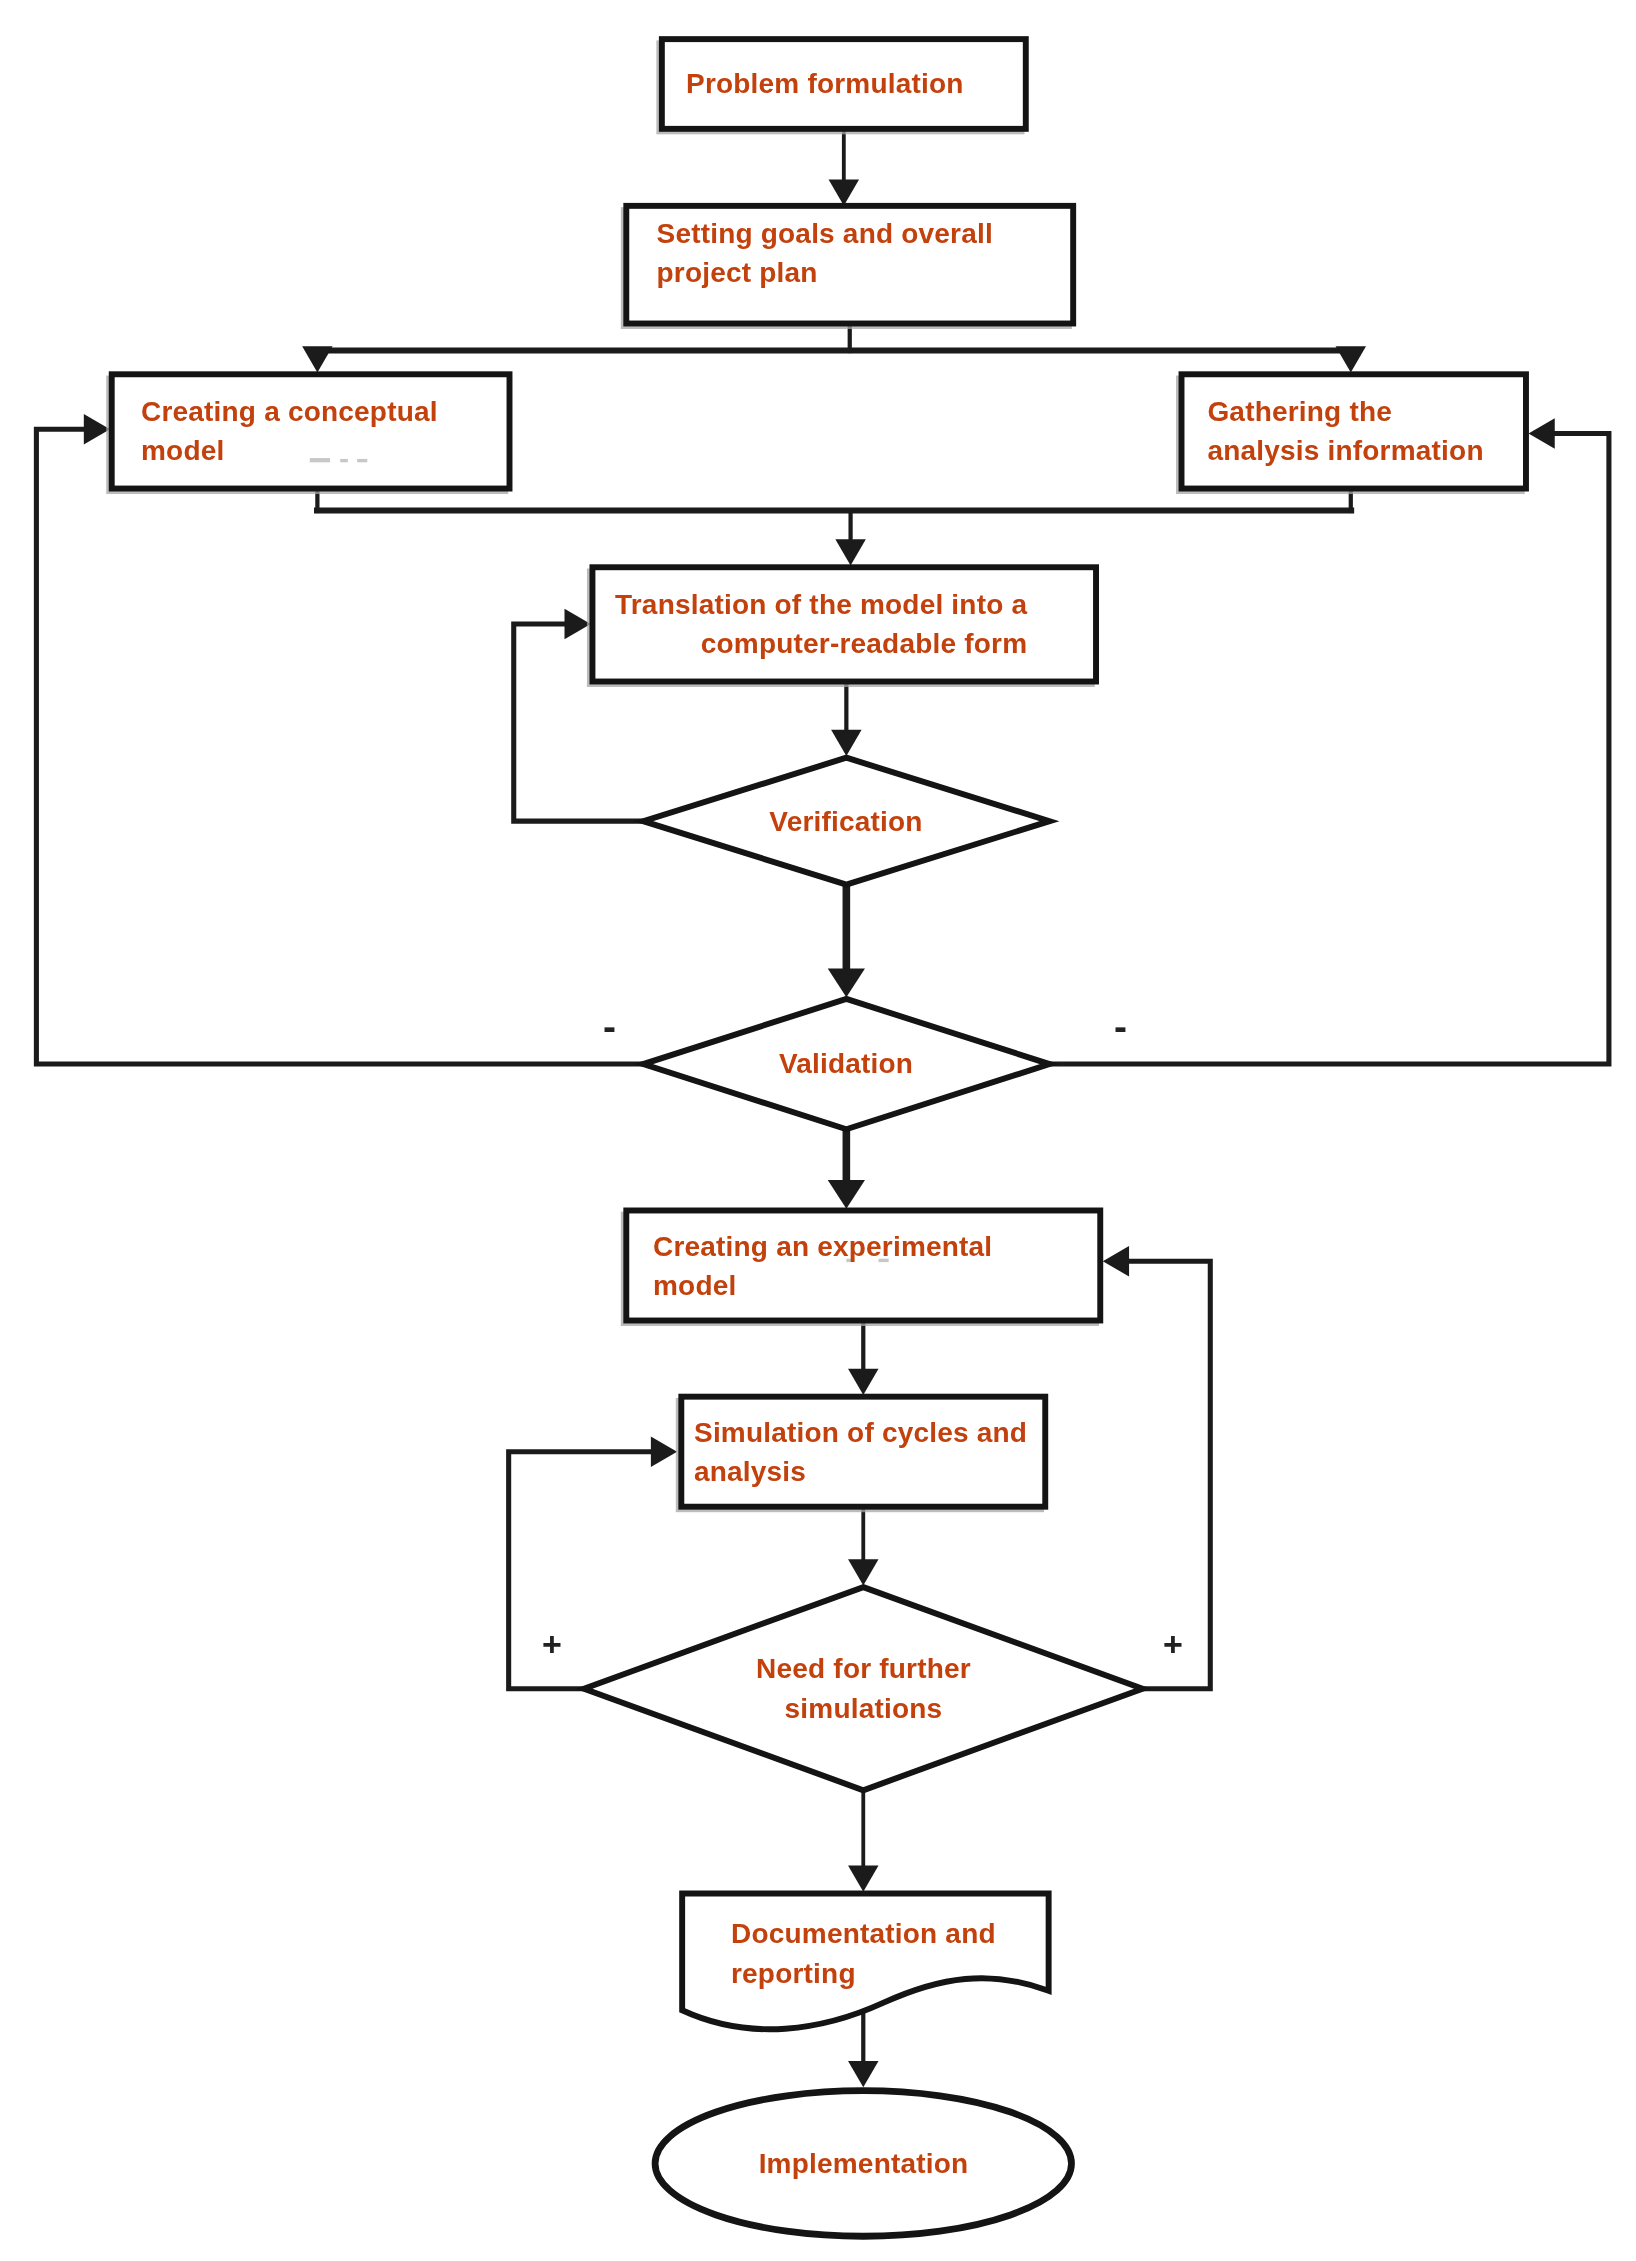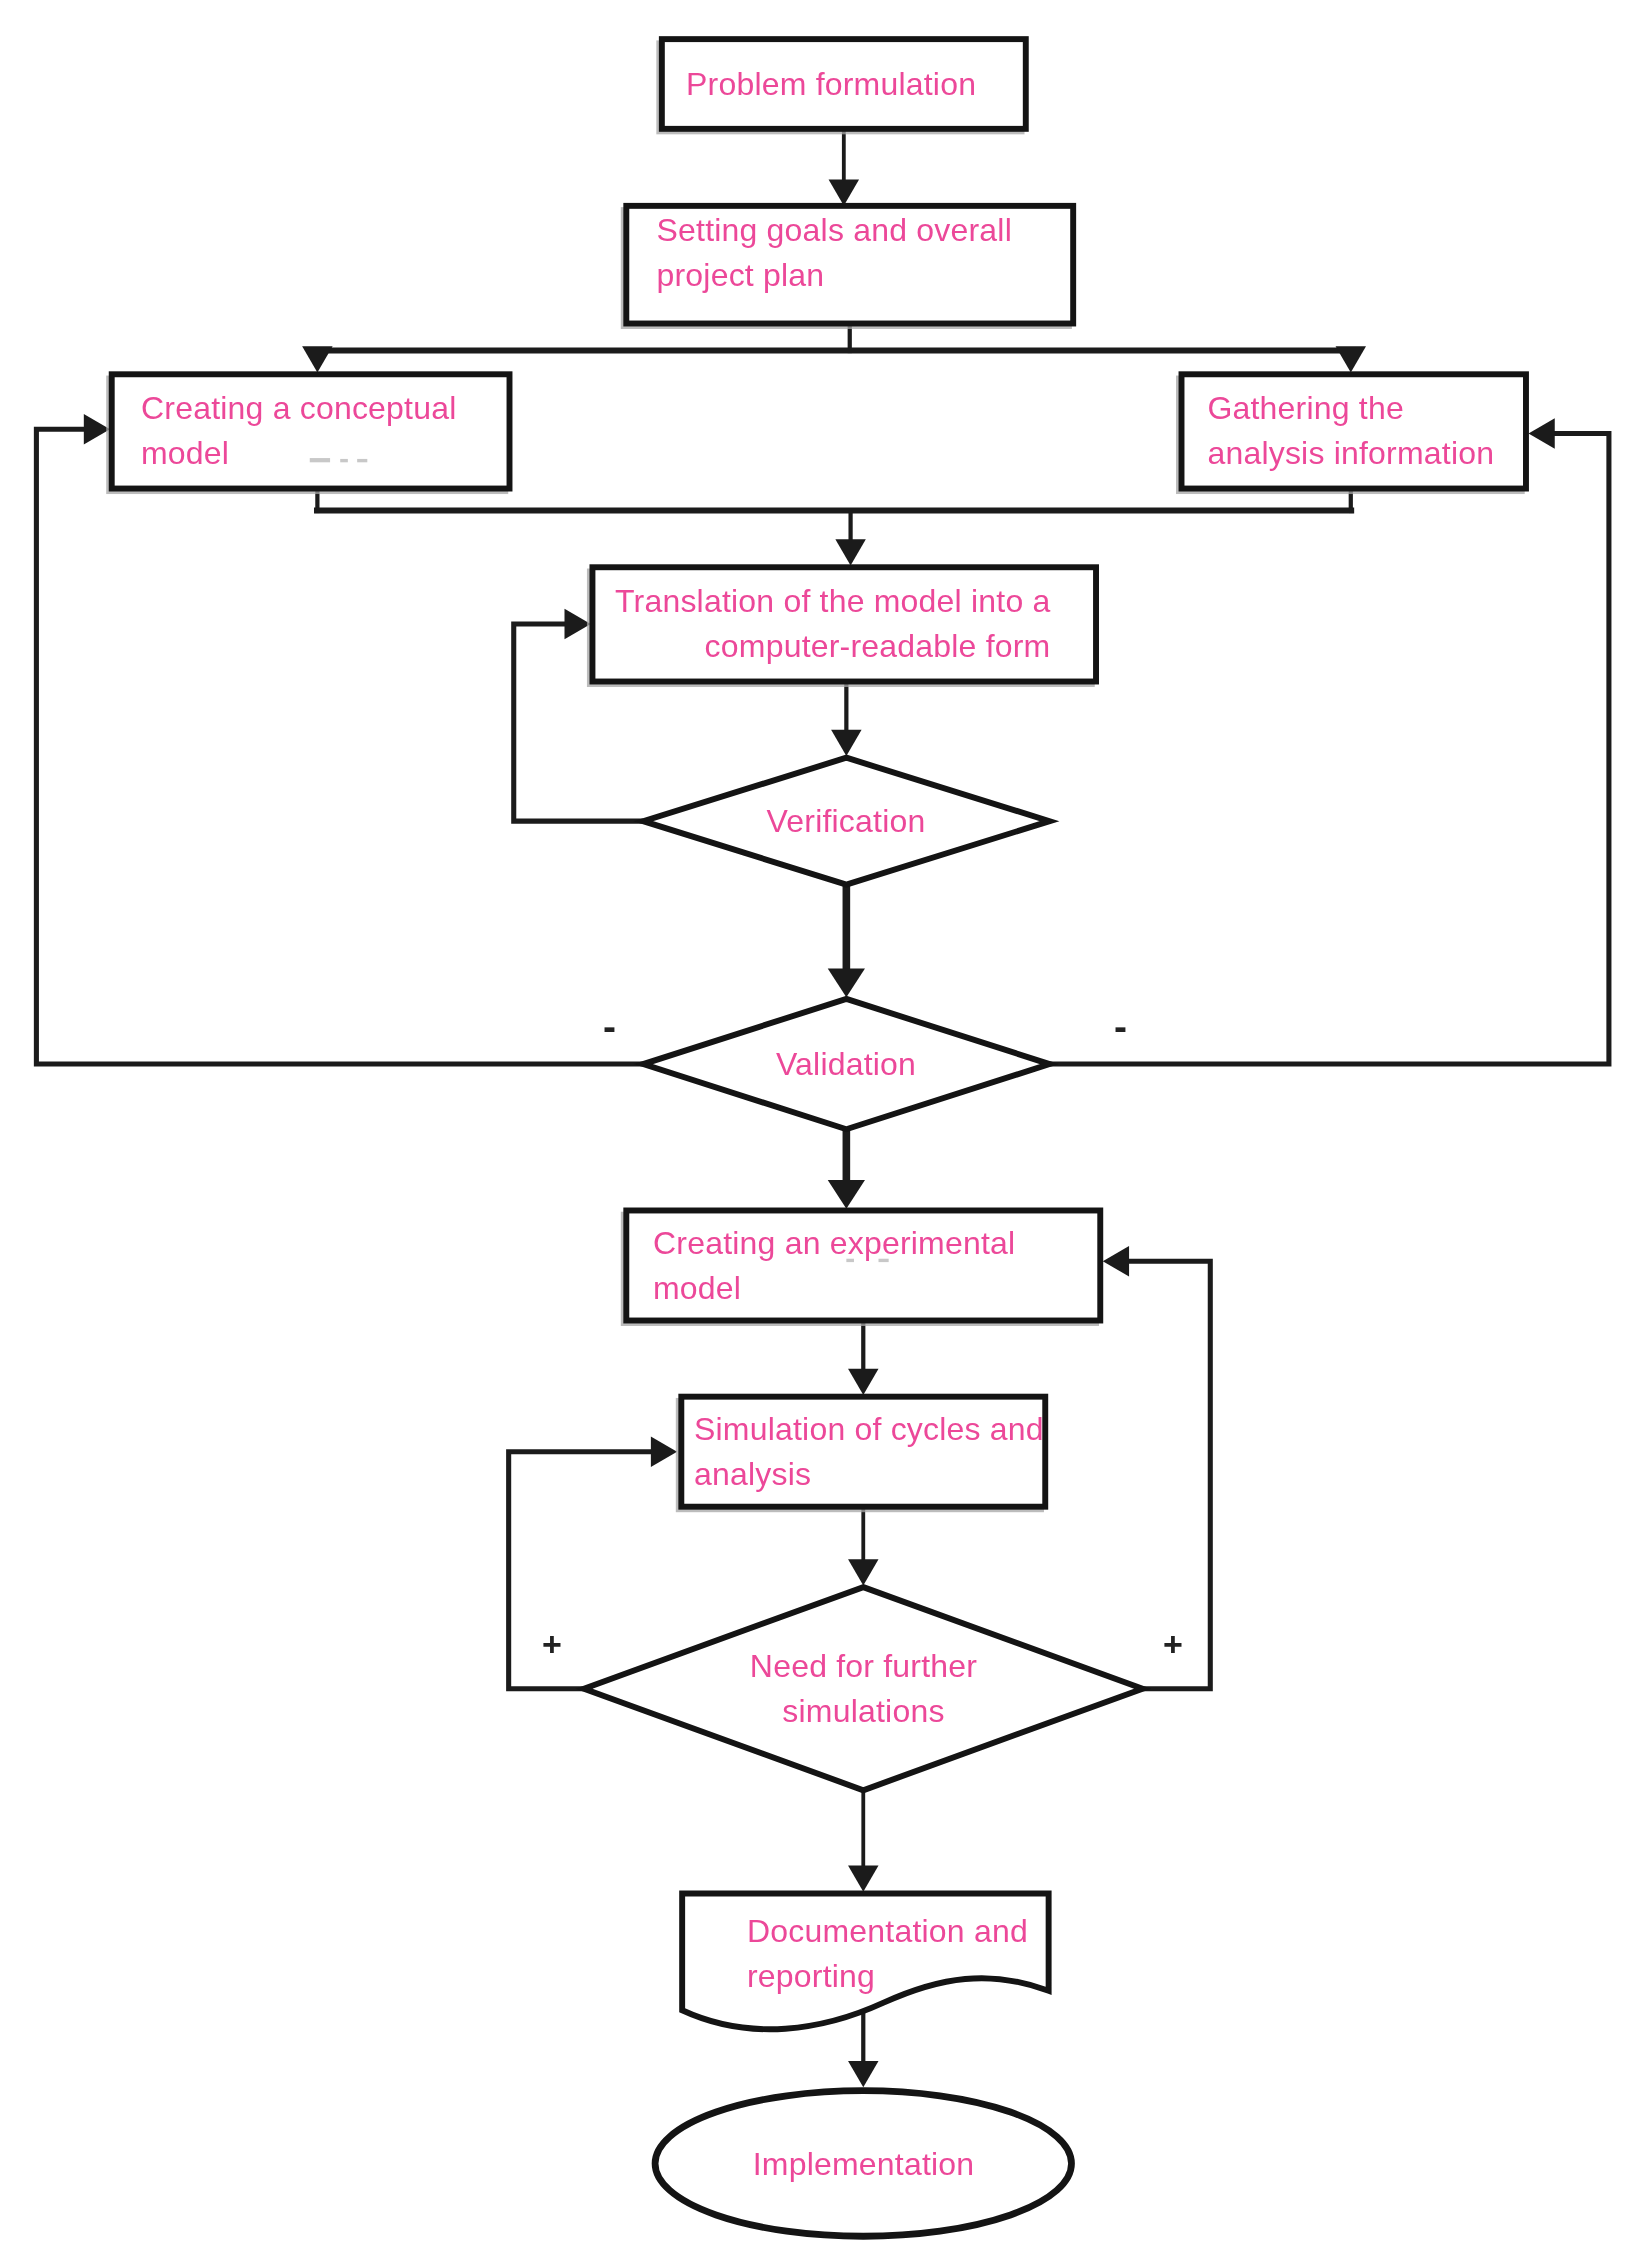--- a/index.html
+++ b/index.html
@@ -3,21 +3,21 @@
 <meta charset="utf-8">
 <style>
   html,body{margin:0;padding:0;background:#ffffff;}
   .canvas{
     position:relative;width:1636px;height:2261px;background:#ffffff;
     font-family:"Liberation Sans",sans-serif;overflow:hidden;
   }
   .canvas svg{position:absolute;left:0;top:0;}
   .label{
     position:absolute;display:flex;align-items:center;box-sizing:border-box;
-    font-weight:normal;font-size:32px;line-height:1.40;color:#ec4899;
+    font-weight:bold;font-size:28px;line-height:1.40;color:#c2410c;
     white-space:pre;letter-spacing:0.2px;
   }
   .label.center{justify-content:center;text-align:center;}
   .label .block{text-align:center;white-space:pre;}
   .marker{
     position:absolute;font-weight:bold;color:#222;font-size:39px;line-height:1;
   }
 </style>
 </head>
 <body>
@@ -124,21 +124,21 @@
 model</div>
 
   <div class="label" style="left:682px;top:1397px;width:364px;height:110px;padding-left:12px;">Simulation of cycles and
 analysis</div>
 
   <div class="label center" style="left:584px;top:1587px;width:559px;height:203px;">
     <span class="block">Need for further
 simulations</span>
   </div>
 
-  <div class="label" style="left:698px;top:1894px;width:367px;height:119px;padding-left:49px;">Documentation and
+  <div class="label" style="left:682px;top:1894px;width:367px;height:119px;padding-left:49px;">Documentation and
 reporting</div>
 
   <div class="label center" style="left:655px;top:2091px;width:417px;height:146px;">Implementation</div>
 
   <div class="marker" style="left:603px;top:1007px;">-</div>
   <div class="marker" style="left:1114px;top:1007px;">-</div>
   <div class="marker" style="left:542px;top:1627px;font-size:34px;">+</div>
   <div class="marker" style="left:1163px;top:1627px;font-size:34px;">+</div>
 
 </div>

